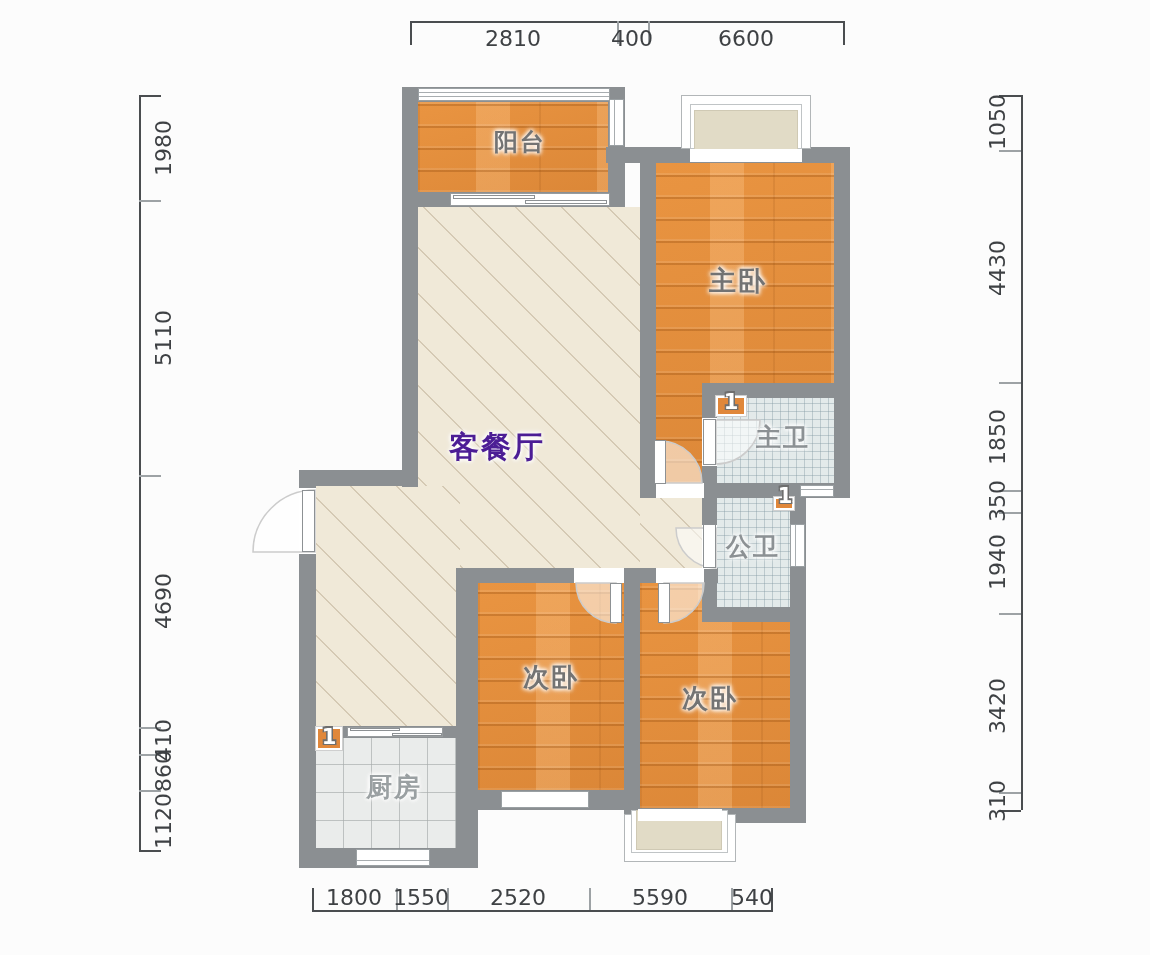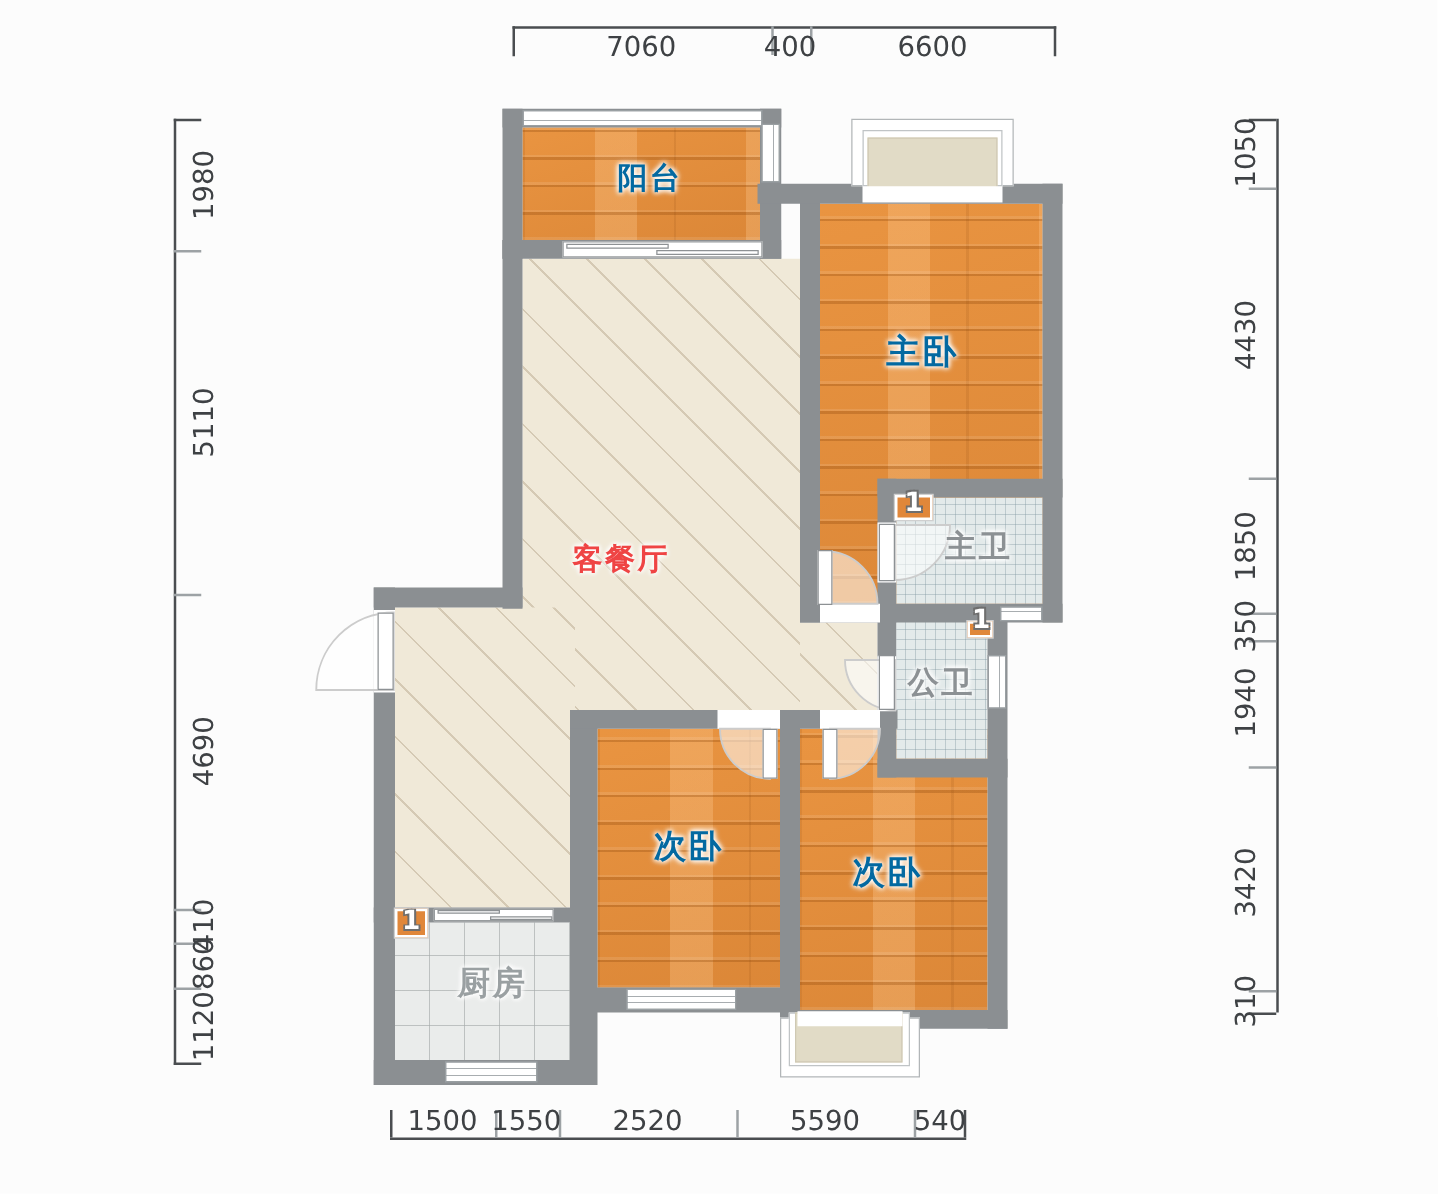--- a/index.html
+++ b/index.html
@@ -27,21 +27,21 @@
   .bay-outer{position:absolute;background:#fff;border:1.5px solid #b2b6b8;box-sizing:border-box;}
   .bay-inner{position:absolute;background:#fff;border:1px solid #c0c4c6;box-sizing:border-box;}
   .bay-fill{position:absolute;background:#e1dbc6;border:1px solid #cfc9b4;box-sizing:border-box;}
   .leaf{position:absolute;background:#fff;border:1px solid #8d9194;box-sizing:border-box;}
   .flue{position:absolute;background:#e0873a;border:2px solid #fff;box-shadow:0 0 0 1px #cfcfcf;box-sizing:border-box;}
   .flue-label{position:absolute;color:#fff;font-weight:bold;font-size:21px;line-height:1;
       text-shadow:-1.5px -1.5px 0 #6e6e6e,1.5px -1.5px 0 #6e6e6e,-1.5px 1.5px 0 #6e6e6e,1.5px 1.5px 0 #6e6e6e;
       transform:translate(-50%,-50%);}
   .room-label{position:absolute;font-weight:bold;letter-spacing:2px;transform:translate(-50%,-50%);white-space:nowrap;
       text-shadow:0 0 4px #fff,0 0 4px #fff,0 0 6px #fff;}
-  .lbl-dark{color:#0369a1;font-family:Liberation Serif, serif;}
+  .lbl-dark{color:#737373;font-family:Liberation Serif, serif;}
   .lbl-mid{color:#8c9194;}
   .lbl-light{color:#9aa0a2;}
   .dim-line-h{position:absolute;border-top:2px solid #4a4d50;}
   .dim-line-v{position:absolute;border-left:2px solid #4a4d50;}
   .tick-v{position:absolute;border-left:2px solid #9da2a5;}
   .tick-h{position:absolute;border-top:2px solid #9da2a5;}
   .dim-label{position:absolute;color:#3e4144;font-size:22px;line-height:1;transform:translate(-50%,-50%);white-space:nowrap;}
   .dim-label-rot{position:absolute;color:#3e4144;font-size:22px;line-height:1;transform:translate(-50%,-50%) rotate(-90deg);white-space:nowrap;}
   svg.arcs{position:absolute;left:0;top:0;pointer-events:none;}
 </style>
@@ -138,47 +138,47 @@
 
   <div class="flue" style="left:316px;top:727px;width:26px;height:23px;"></div>
   <div class="flue-label" style="left:329px;top:737px;">1</div>
   <div class="flue" style="left:716px;top:396px;width:30px;height:20px;"></div>
   <div class="flue-label" style="left:731px;top:402px;">1</div>
   <div class="flue" style="left:774px;top:497px;width:20px;height:13px;"></div>
   <div class="flue-label" style="left:785px;top:496px;">1</div>
 
   <div class="room-label lbl-dark" style="left:520px;top:142px;font-size:24px;">阳台</div>
   <div class="room-label lbl-dark" style="left:738px;top:281px;font-size:27px;">主卧</div>
-  <div class="room-label" style="left:497px;top:447px;font-size:24px;color:#ef4444;">客餐厅</div>
+  <div class="room-label" style="left:497px;top:447px;font-size:30px;color:#4c1d95;">客餐厅</div>
   <div class="room-label lbl-mid" style="left:783px;top:437px;font-size:25px;">主卫</div>
   <div class="room-label lbl-mid" style="left:753px;top:546px;font-size:25px;">公卫</div>
   <div class="room-label lbl-dark" style="left:551px;top:677px;font-size:26px;">次卧</div>
   <div class="room-label lbl-dark" style="left:710px;top:698px;font-size:26px;">次卧</div>
   <div class="room-label lbl-light" style="left:394px;top:787px;font-size:26px;">厨房</div>
 
   <div>
     <div class="dim-line-h" style="left:410px;top:21px;width:435px;"></div>
     <div class="tick-v" style="left:410px;top:21px;height:24px;border-color:#4a4d50;"></div>
     <div class="tick-v" style="left:617px;top:21px;height:23px;"></div>
     <div class="tick-v" style="left:648px;top:21px;height:23px;"></div>
     <div class="tick-v" style="left:843px;top:21px;height:24px;border-color:#4a4d50;"></div>
-    <div class="dim-label" style="left:513px;top:39px;">7060</div>
+    <div class="dim-label" style="left:513px;top:39px;">2810</div>
     <div class="dim-label" style="left:632px;top:39px;">400</div>
     <div class="dim-label" style="left:746px;top:39px;">6600</div>
   </div>
 
   <div>
     <div class="dim-line-h" style="left:312px;top:910px;width:461px;"></div>
     <div class="tick-v" style="left:312px;top:888px;height:22px;border-color:#4a4d50;"></div>
     <div class="tick-v" style="left:396px;top:888px;height:22px;"></div>
     <div class="tick-v" style="left:447px;top:888px;height:22px;"></div>
     <div class="tick-v" style="left:589px;top:888px;height:22px;"></div>
     <div class="tick-v" style="left:731px;top:888px;height:22px;"></div>
     <div class="tick-v" style="left:771px;top:888px;height:22px;border-color:#4a4d50;"></div>
-    <div class="dim-label" style="left:354px;top:898px;">1500</div>
+    <div class="dim-label" style="left:354px;top:898px;">1800</div>
     <div class="dim-label" style="left:421px;top:898px;">1550</div>
     <div class="dim-label" style="left:518px;top:898px;">2520</div>
     <div class="dim-label" style="left:660px;top:898px;">5590</div>
     <div class="dim-label" style="left:752px;top:898px;">540</div>
   </div>
 
   <div>
     <div class="dim-line-v" style="left:139px;top:95px;height:757px;"></div>
     <div class="tick-h" style="left:139px;top:95px;width:22px;border-color:#4a4d50;"></div>
     <div class="tick-h" style="left:139px;top:200px;width:22px;"></div>

